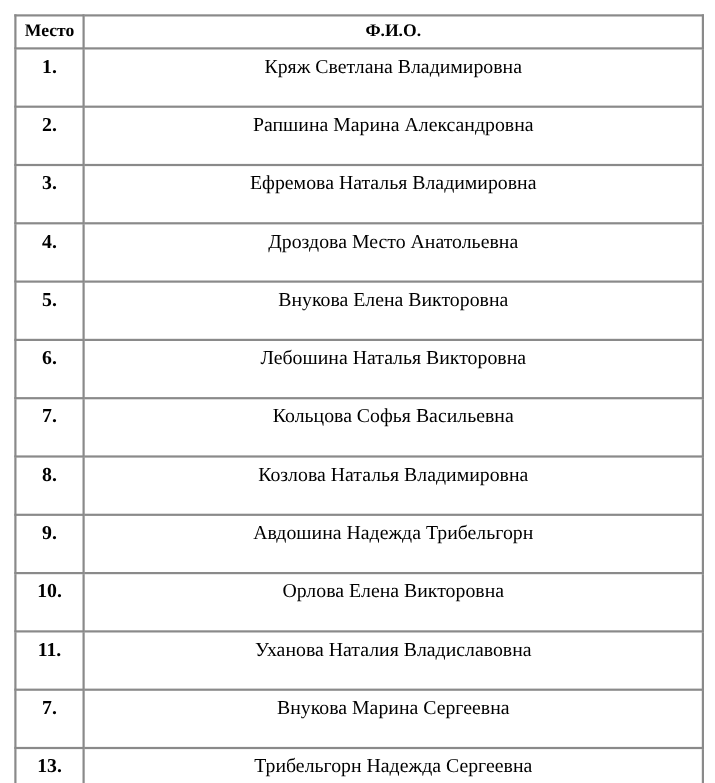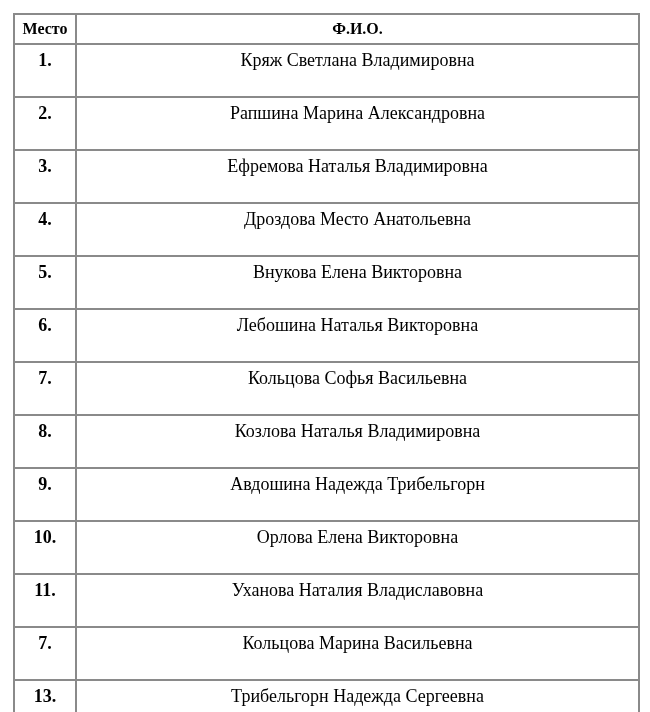--- a/index.html
+++ b/index.html
@@ -125,21 +125,21 @@
     <td class="name">Орлова Елена Викторовна</td>
   </tr>
 
   <tr>
     <td class="place">11.</td>
     <td class="name">Уханова Наталия Владиславовна</td>
   </tr>
 
   <tr>
     <td class="place">7.</td>
-    <td class="name">Кольцова Марина Васильевна</td>
+    <td class="name">Внукова Марина Сергеевна</td>
   </tr>
 
   <tr>
     <td class="place">13.</td>
     <td class="name">Трибельгорн Надежда Сергеевна</td>
   </tr>
 </tbody>
   </table>
 </div>
 

